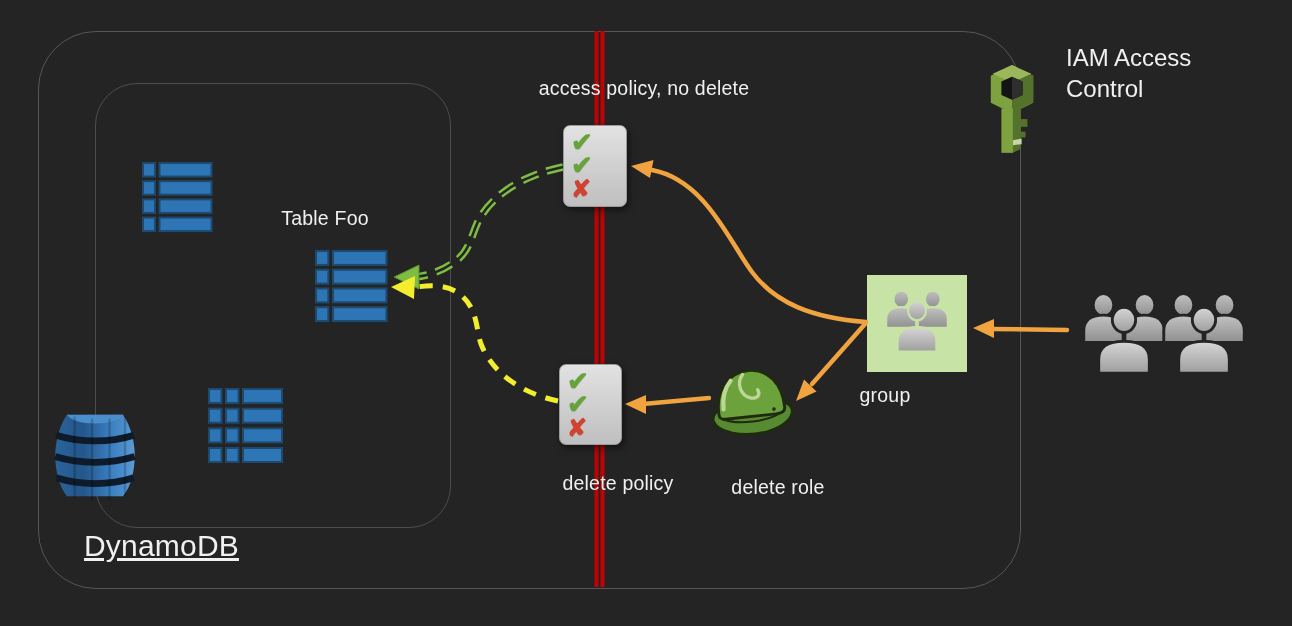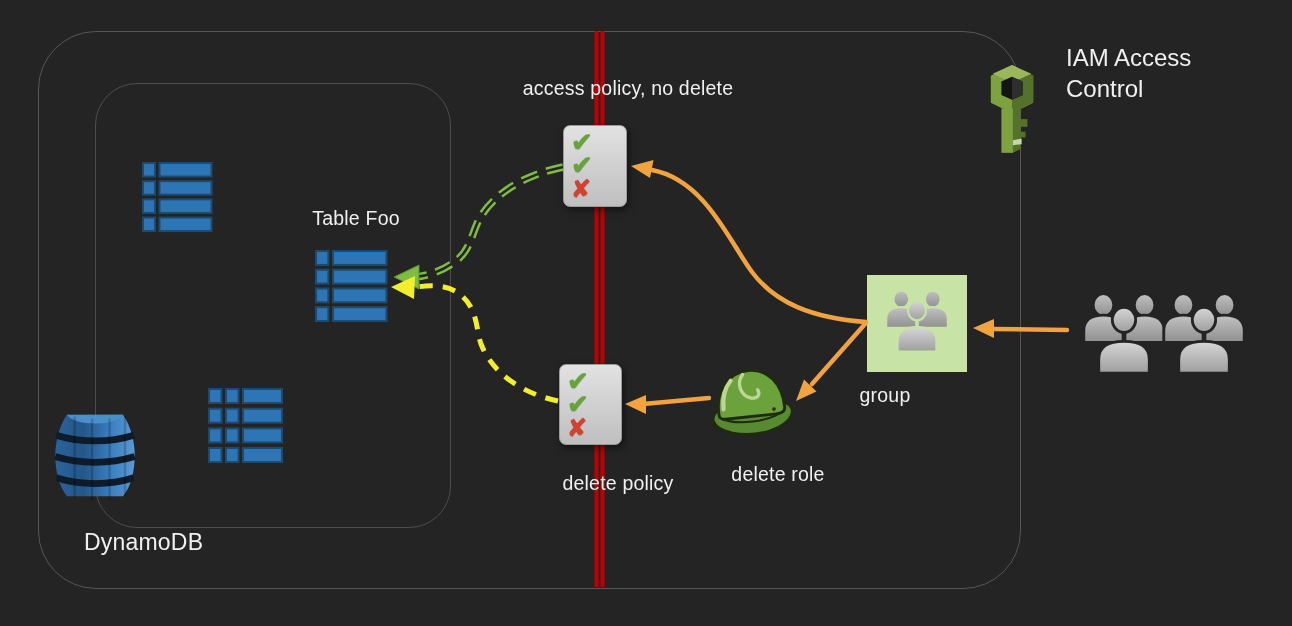--- a/index.html
+++ b/index.html
@@ -4,21 +4,21 @@
 <style>
   html,body{margin:0;padding:0;background:var(--bg,#242424);}
   body{width:1292px;height:626px;position:relative;overflow:hidden;
        font-family:"Liberation Sans",sans-serif;color:var(--text,#f0f0f0);}
   .abs{position:absolute;}
   .box{position:absolute;border:1.6px solid var(--border,#565656);background:transparent;}
   #outer-box{left:38px;top:31px;width:981px;height:556px;border-radius:58px;}
   #inner-box{left:95px;top:83px;width:354px;height:443px;border-radius:42px;border-color:#4d4d4d;}
   .lbl{position:absolute;white-space:nowrap;font-size:19.5px;letter-spacing:.2px;
        transform:translateX(-50%);}
-  #lbl-dynamodb{font-size:23px;transform:none;}
+  #lbl-dynamodb{font-size:30px;transform:none;text-decoration:underline;}
   #iam-title{position:absolute;left:1066px;top:42px;width:162px;font-size:24px;
              line-height:31px;white-space:normal;transform:none;}
   .policy{position:absolute;border-radius:7px;border:1px solid #9b9b9b;
           background:linear-gradient(#e2e2e2,#c9c9c9 70%,#bfbfbf);
           box-shadow:2px 3px 7px rgba(0,0,0,.5);
           display:flex;flex-direction:column;align-items:flex-start;
           padding:5px 0 0 7px;box-sizing:border-box;}
   .policy .mk{font-weight:bold;font-size:26px;line-height:23px;color:var(--check,#67a33b);
               text-shadow:0 1px 0 rgba(0,0,0,.12);}
   .policy .mk.bad{color:var(--cross,#cf4330);font-size:24px;line-height:24px;}
@@ -192,19 +192,19 @@
   <polygon class="ohead" points="625,404 646,395 646,414"></polygon>
 
   <path class="greenA" d="M 563,167 C 524,175 496,193 481,216 C 471,232 472,251 453,263 C 440,272 426,276 415,277"></path>
   <path class="greenCut" d="M 563,167 C 524,175 496,193 481,216 C 471,232 472,251 453,263 C 440,272 426,276 415,277"></path>
   <polygon class="ghead" points="394,277 419,265 419,289"></polygon>
 
   <path class="yellowA" d="M 558,401 C 520,393 492,372 481,344 C 476,330 478,310 462,296 C 449,284 430,285 417,287"></path>
   <polygon class="yhead" points="391,287 415,276 414,299"></polygon>
 </svg>
 
-<div class="lbl" style="left:628px;top:77px">access policy, no delete</div>
-<div class="lbl" style="left:356px;top:207px">Table Foo</div>
+<div class="lbl" style="left:644px;top:77px">access policy, no delete</div>
+<div class="lbl" style="left:325px;top:207px">Table Foo</div>
 <div class="lbl" style="left:618px;top:472px">delete policy</div>
-<div class="lbl" style="left:778px;top:463px">delete role</div>
+<div class="lbl" style="left:778px;top:476px">delete role</div>
 <div class="lbl" style="left:885px;top:384px">group</div>
 <div class="lbl" id="lbl-dynamodb" style="left:84px;top:529px">DynamoDB</div>
 <div id="iam-title">IAM Access Control</div>
 
 </body></html>

